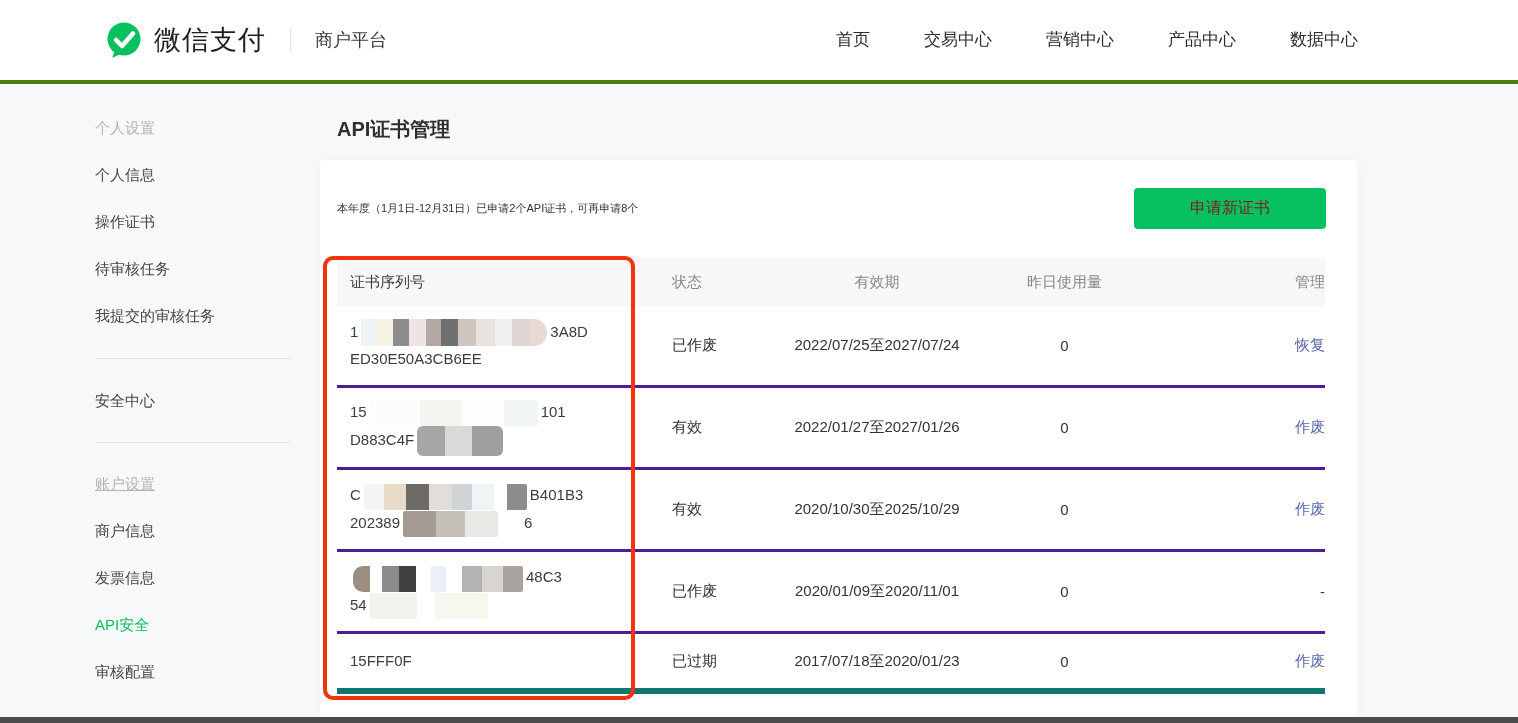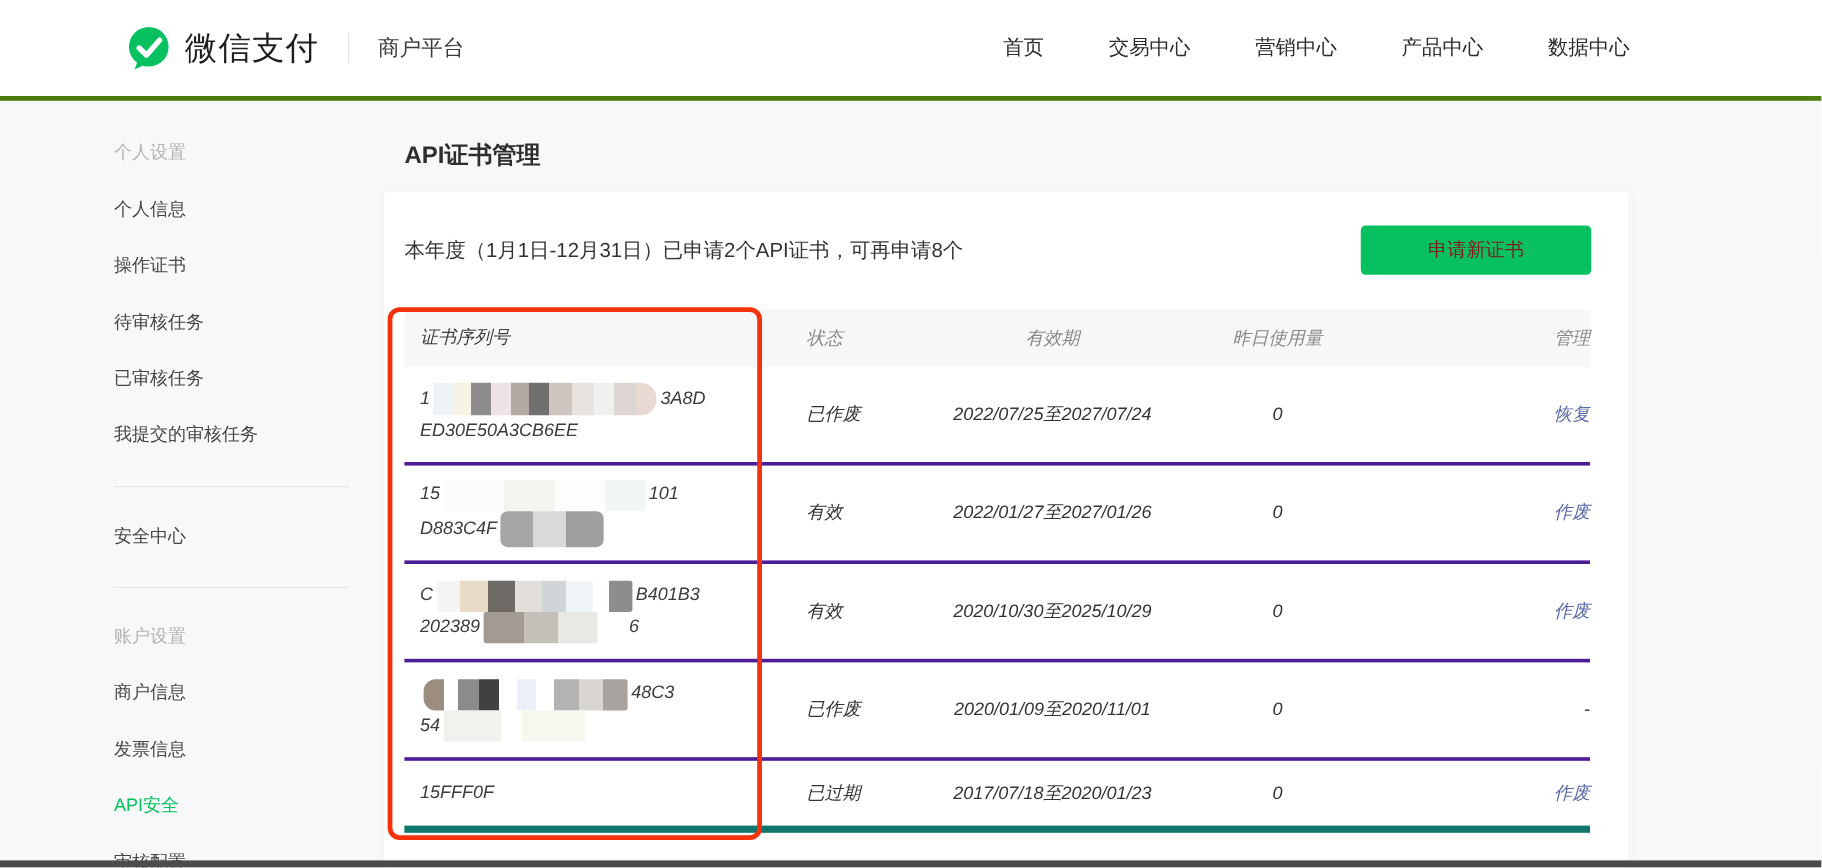--- a/index.html
+++ b/index.html
@@ -27,36 +27,36 @@
   }
   
   .page { position:relative; height:639px; background:#f7f8fa; }
   
   .sidebar { position:absolute; left:95px; top:20px; width:200px; }
   .side-item { height:47px; line-height:47px; font-size:15px; color:#464646; cursor:pointer; white-space:nowrap; }
   .side-item.group { color:#b3b3b3; cursor:default; }
   .side-item.green { color:#07C160; }
   .side-divider { height:1px; background:#e5e5e5; width:196px; }
   .sd1 { margin-top:19px; } .sp1 { margin-top:18px; }
-  .sd2 { margin-top:18px; } .sp2 { margin-top:17px; }
+  .sd2 { margin-top:18px; } .sp2 { margin-top:17px;text-decoration:underline; }
   
   .page-title { position:absolute; left:337px; top:32px; font-size:20px; color:#2e2e2e; }
   .card {
     position:absolute; left:320px; top:76px; width:1037px; height:641px;
     background:#fff; border-radius:4px; box-shadow:0 2px 10px rgba(140,140,140,.07);
   }
   .card-head { display:flex; align-items:center; justify-content:space-between; margin:28px 31px 0 17px; }
-  .quota-text { font-size:17px; color:#333; padding-left:0; }
+  .quota-text { font-size:11px; color:#333; padding-left:0; }
   .apply-btn {
     width:192px; height:41px; background:#07C160; color:#7f1d1d; font-size:16px;
     border:none; border-radius:4px; cursor:pointer; font-family:inherit;
   }
   
   .table { margin:29px 0 0 17px; width:988px; font-size:15px; }
-  .tr { display:grid; grid-template-columns:300px 110px 260px 115px 203px; align-items:center;font-style:italic; }
+  .tr { display:grid; grid-template-columns:300px 110px 260px 115px 203px; align-items:center; }
   .thead { height:48px; background:#f7f7f7; color:#888; }
   .td-serial { padding-left:13px; line-height:26px; color:#3c3c3c; }
   .td-status { padding-left:35px; }
   .td-date { text-align:center; }
   .td-usage { text-align:center; }
   .td-manage { text-align:right; padding-left:30px; }
   .row { height:82px; border-bottom:3px solid #4c1d95; }
   .row.last { height:60px; border-bottom:6px solid #0f766e; }
   .link { color:#5A69AA; cursor:pointer; text-decoration:none; }
   .dash { color:#3c3c3c; }
@@ -105,21 +105,20 @@
   </nav>
 </header>
 
 <div class="page">
 
   <aside class="sidebar">
     <div class="side-item group">个人设置</div>
     <div class="side-item">个人信息</div>
     <div class="side-item">操作证书</div>
     <div class="side-item">待审核任务</div>
-    <div class="side-item">已审核任务</div>
     <div class="side-item">我提交的审核任务</div>
     <div class="side-divider sd1"></div>
     <div class="side-item sp1">安全中心</div>
     <div class="side-divider sd2"></div>
     <div class="side-item group sp2">账户设置</div>
     <div class="side-item">商户信息</div>
     <div class="side-item">发票信息</div>
     <div class="side-item green">API安全</div>
     <div class="side-item">审核配置</div>
   </aside>

